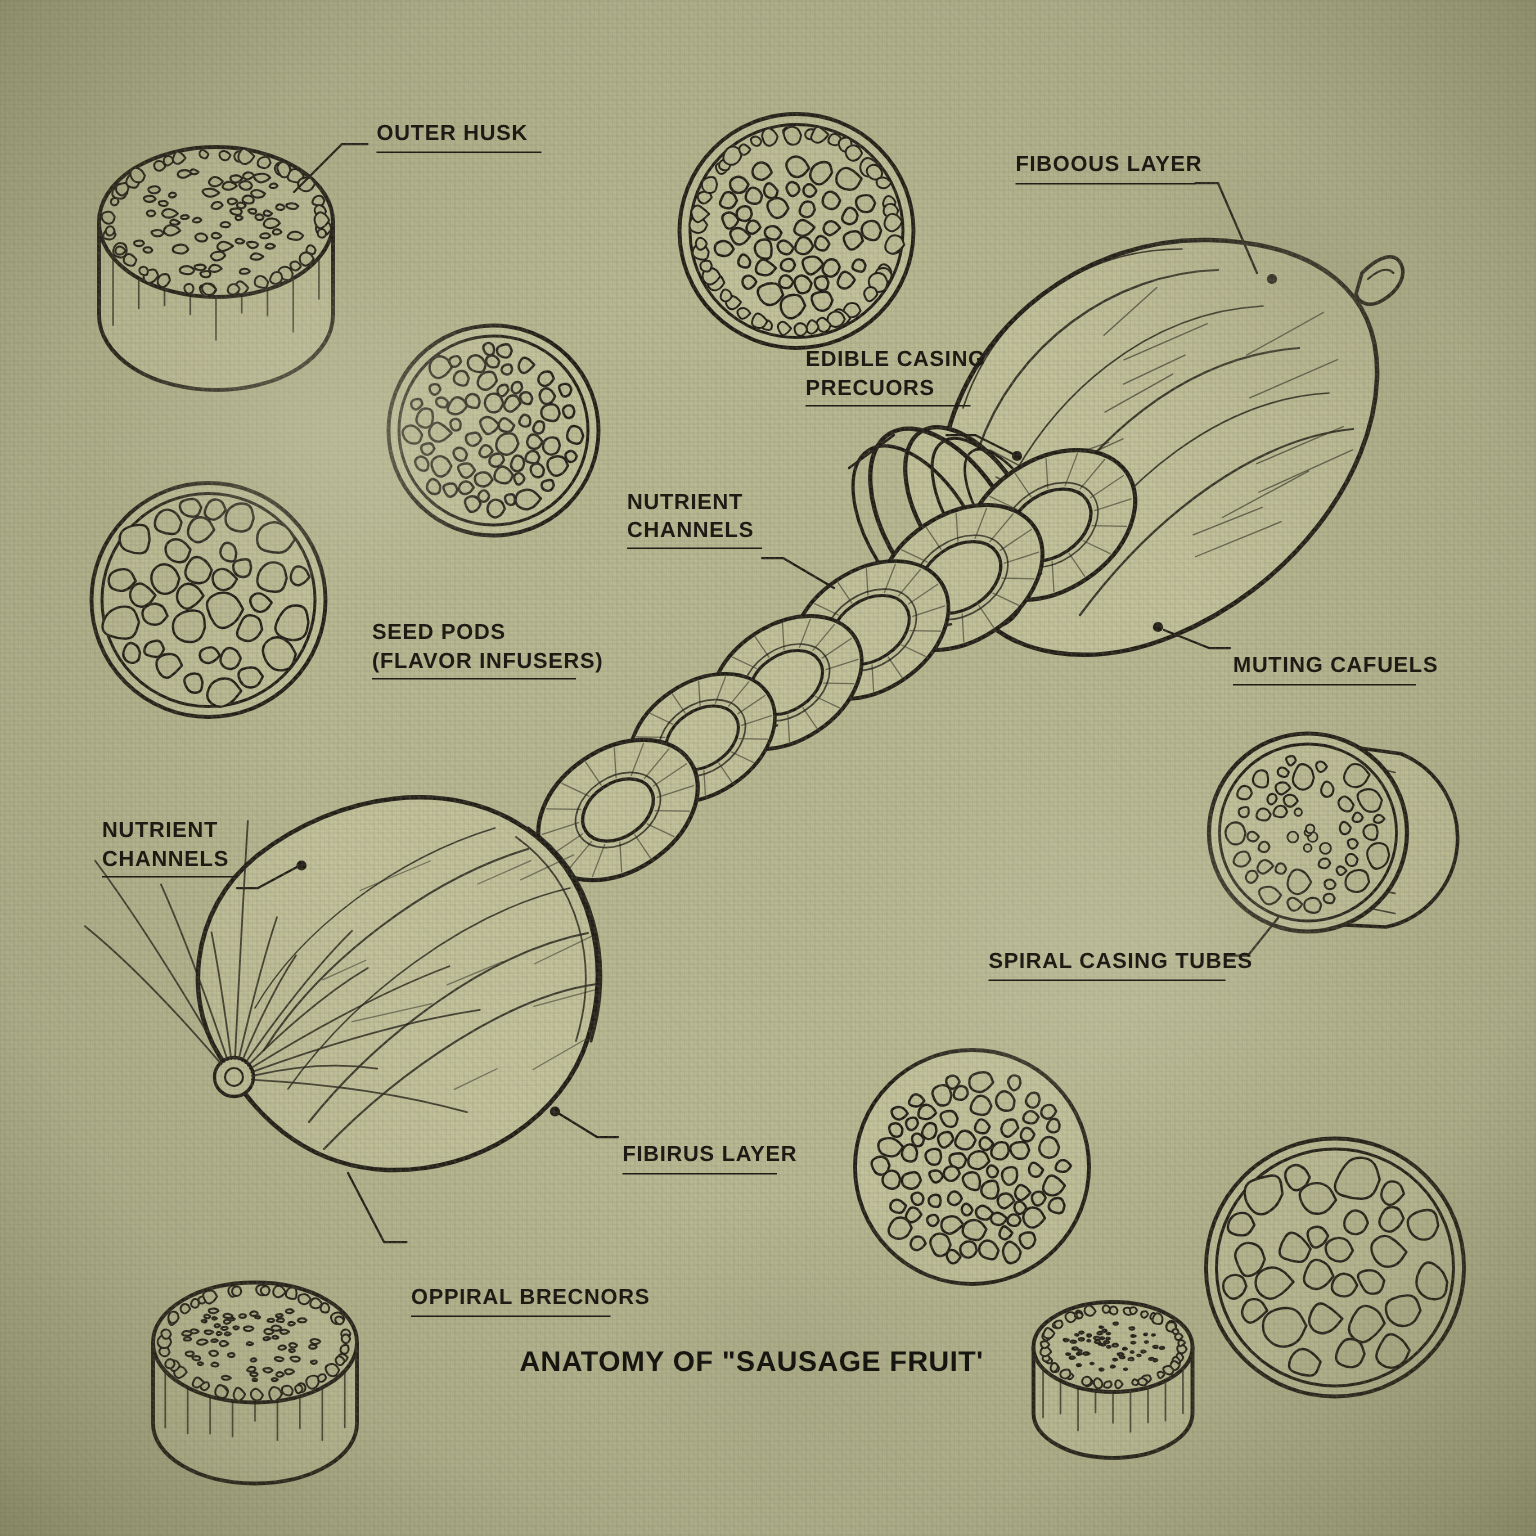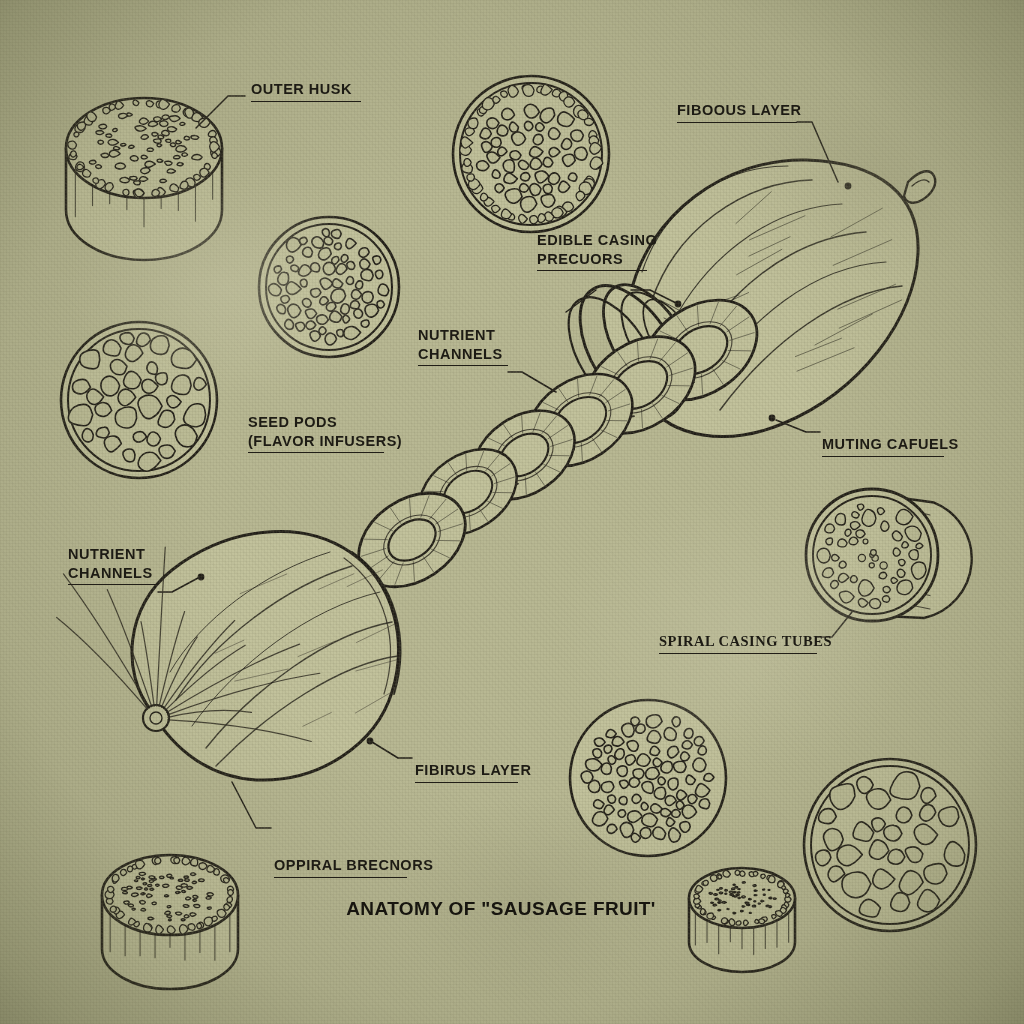--- a/index.html
+++ b/index.html
@@ -1054,19 +1054,19 @@
   <div id="vignette"></div>
 
   <div id="labels-layer">
       <div class="label" style="left: 251px; top: 80px;"><div>OUTER HUSK</div><span class="rule" style="width: 110px;"></span></div>
       <div class="label" style="left: 677px; top: 101px;"><div>FIBOOUS LAYER</div><span class="rule" style="width: 120px;"></span></div>
       <div class="label" style="left: 521px; top: 231px; margin-left: 16px;"><div>EDIBLE CASING</div><div>PRECUORS</div><span class="rule" style="width: 110px;"></span></div>
       <div class="label" style="left: 418px; top: 326px;"><div>NUTRIENT</div><div>CHANNELS</div><span class="rule" style="width: 90px;"></span></div>
       <div class="label" style="left: 248px; top: 381px; margin-top: 32px;"><div>SEED PODS</div><div>(FLAVOR INFUSERS)</div><span class="rule" style="width: 136px;"></span></div>
       <div class="label" style="left: 822px; top: 415px; margin-top: 20px;"><div>MUTING CAFUELS</div><span class="rule" style="width: 122px;"></span></div>
       <div class="label" style="left: 68px; top: 545px;"><div>NUTRIENT</div><div>CHANNELS</div><span class="rule" style="width: 90px;"></span></div>
-      <div class="label" style="left: 659px; top: 632px; font-family: Liberation Serif, serif;"><div>SPIRAL CASING TUBES</div><span class="rule" style="width: 158px;"></span></div>
+      <div class="label" style="left: 659px; top: 632px;"><div>SPIRAL CASING TUBES</div><span class="rule" style="width: 158px;"></span></div>
       <div class="label" style="left: 415px; top: 761px;"><div>FIBIRUS LAYER</div><span class="rule" style="width: 103px;"></span></div>
       <div class="label" style="left: 274px; top: 856px;"><div>OPPIRAL BRECNORS</div><span class="rule" style="width: 133px;"></span></div>
     </div>
 
   <div id="title" style="left: 301px; top: 896px; width: 400px;"><div>ANATOMY OF "SAUSAGE FRUIT'</div></div>
 </div>
 
 </body></html>

